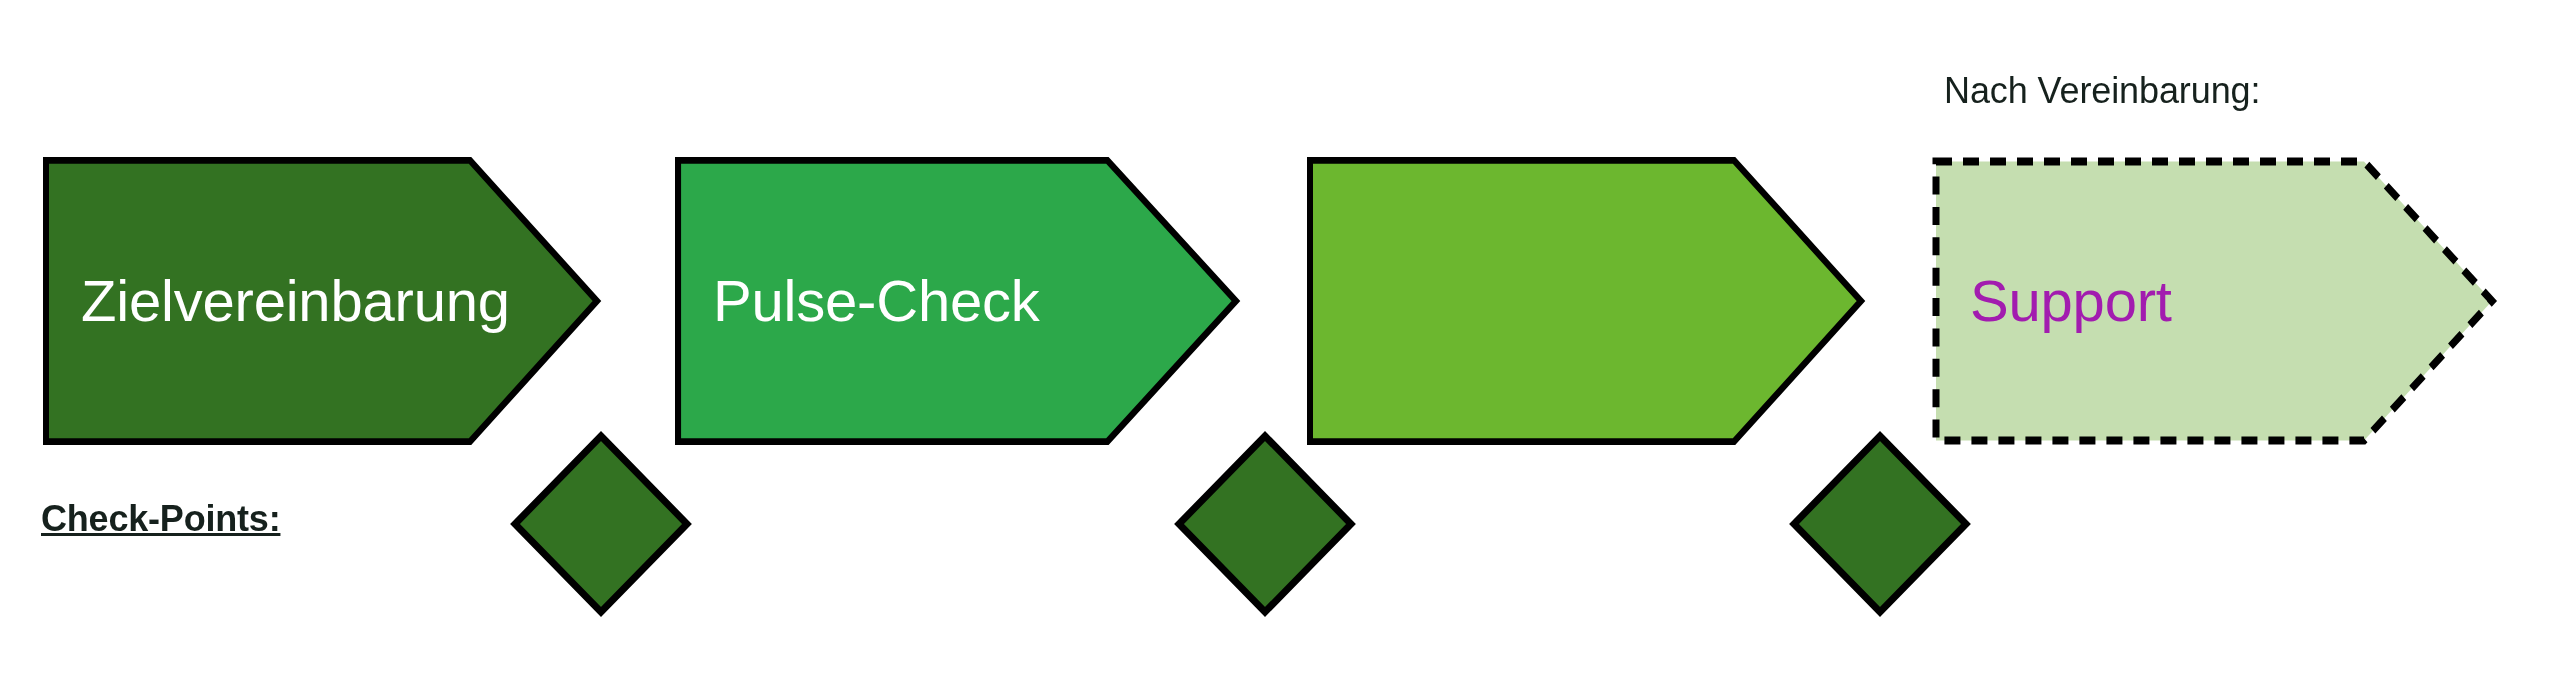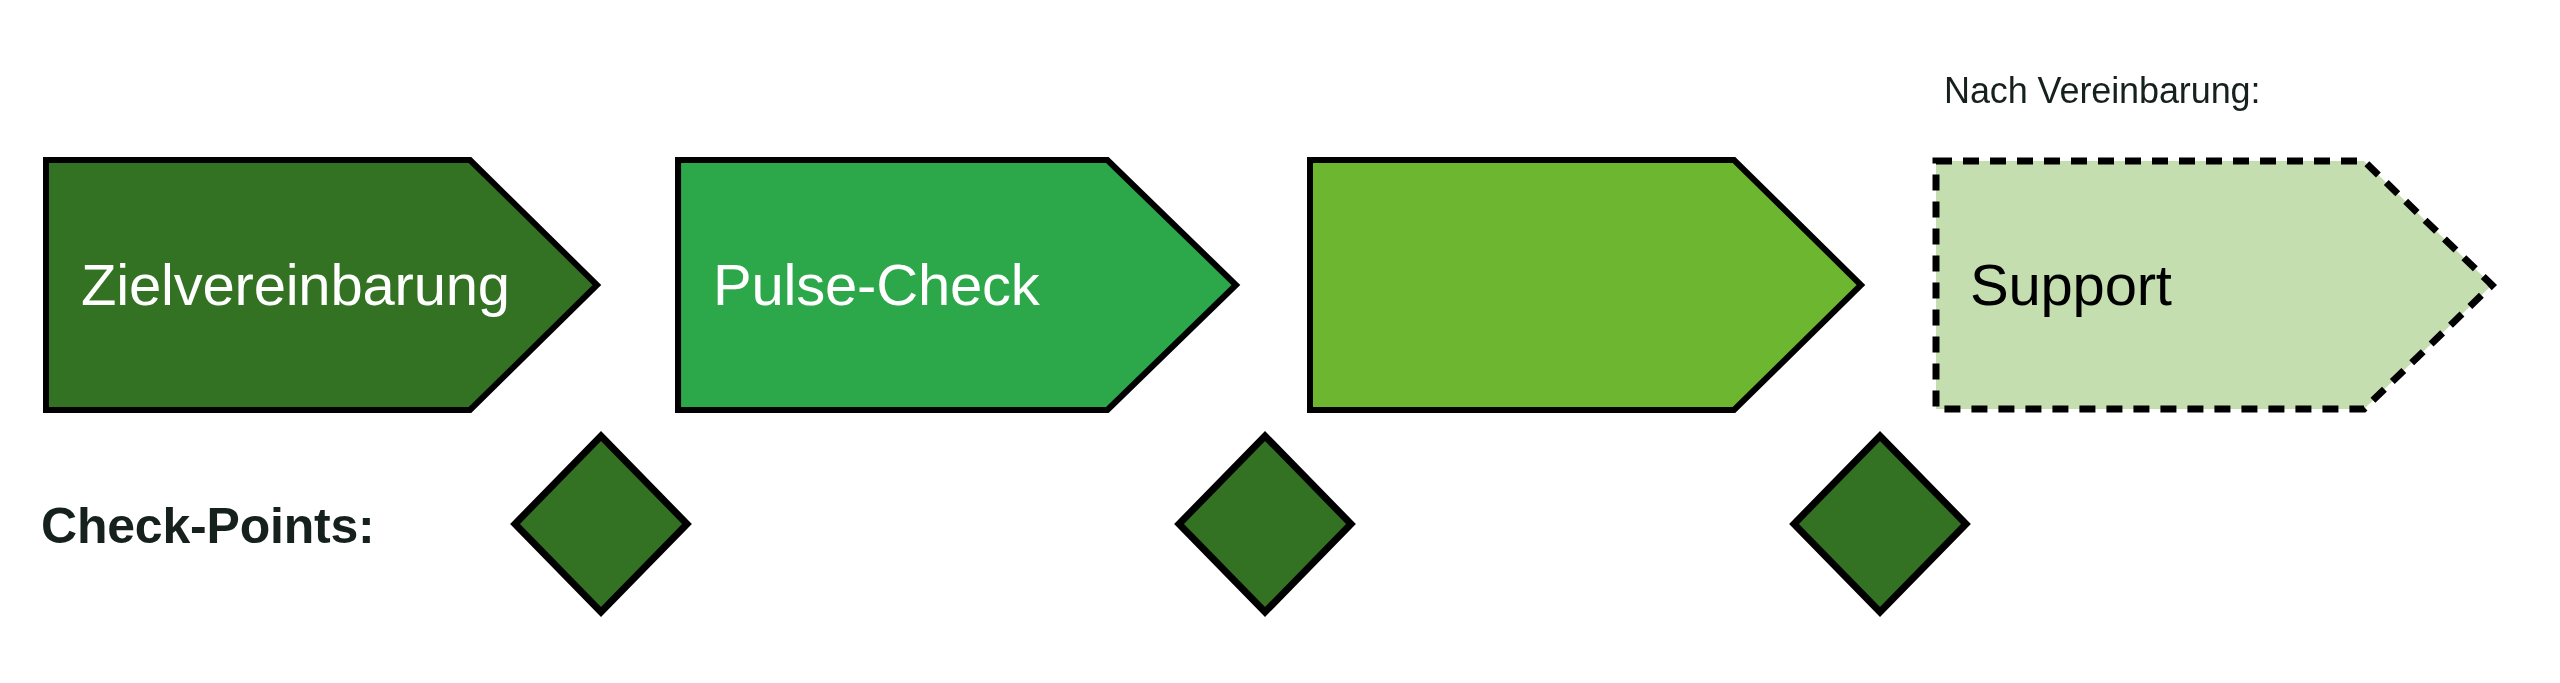--- a/index.html
+++ b/index.html
@@ -18,21 +18,21 @@
     width: 2560px;
     height: 683px;
     background: #ffffff;
     overflow: hidden;
   }
 
   
   .arrow-stage {
     position: absolute;
     top: 157px;
-    height: 256px;
+    height: 288px;
   }
 
   .arrow-shape {
     position: absolute;
     inset: 0;
     width: 100%;
     height: 100%;
   }
   .arrow-shape svg {
     display: block;
@@ -57,44 +57,45 @@
     white-space: nowrap;
     pointer-events: none;
   }
 
   .arrow-1 { left: 43px;   width: 557px; }
   .arrow-2 { left: 675px;  width: 557px; padding-left: 7px; }
   .arrow-3 { left: 1307px; width: 557px; }
   .arrow-4 { left: 1932px; width: 564px; }
 
   .label-light { color: #ffffff; }
-  .label-dark  { color: #000000; }
+  .label-dark  { color: #a21caf; }
 
   
   .caption {
     position: absolute;
     white-space: nowrap;
     line-height: 1;
     color: #16211D;
   }
 
   #caption-nach {
     left: 1944px;
     top: 73px;
     font-size: 36px;
     font-weight: 500;
     letter-spacing: -0.1px;
   }
 
   #caption-checkpoints {
     left: 41px;
     top: 501px;
-    font-size: 50px;
+    font-size: 36px;
     font-weight: 700;
     letter-spacing: -0.2px;
+    text-decoration: underline;
   }
 
   
   .diamond {
     position: absolute;
     width: 180px;
     height: 184px;
   }
   .diamond svg {
     display: block;

